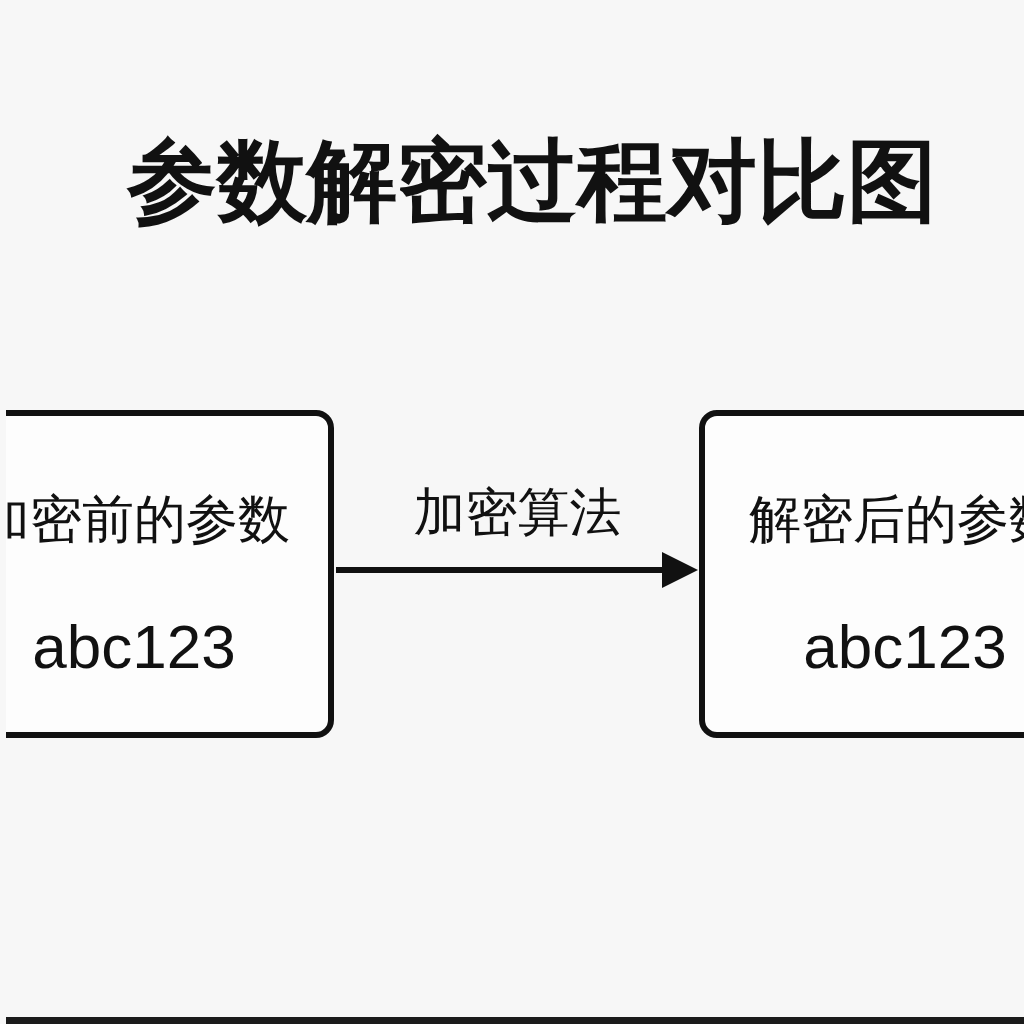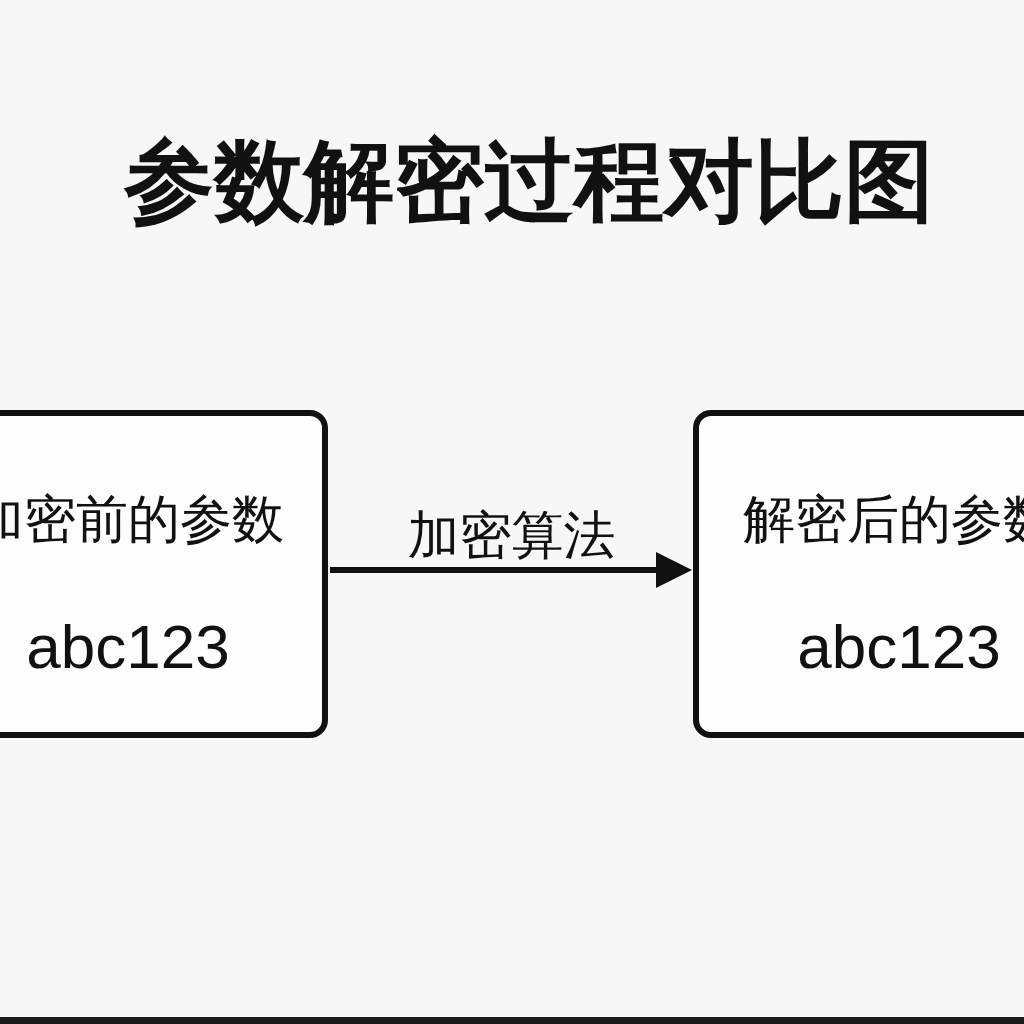--- a/index.html
+++ b/index.html
@@ -12,20 +12,21 @@
     overflow: hidden;
     position: relative;
     background: var(--color-background, #f7f7f7);
     font-family: "Liberation Sans", sans-serif;
     color: var(--color-text, #111111);
   }
   .canvas {
     position: absolute;
     inset: 0;
     overflow: hidden;
+    margin-left: 6px;
   }
   .title {
     position: absolute;
     top: 131px;
     left: 0;
     width: 100%;
     transform: translateX(17px);
     text-align: center;
     font-size: 90px;
     line-height: 100px;
@@ -86,21 +87,21 @@
     top: 552px;
     width: 0;
     height: 0;
     border-top: 18px solid transparent;
     border-bottom: 18px solid transparent;
     border-left: 36px solid var(--color-stroke, #111111);
   }
   .edge-label {
     position: absolute;
     left: 330px;
-    top: 507px;
+    top: 484px;
     width: 363px;
     text-align: center;
     font-size: 52px;
     line-height: 56px;
     font-weight: 500;
     white-space: nowrap;
   }
   .bottom-bar {
     position: absolute;
     left: 0;

